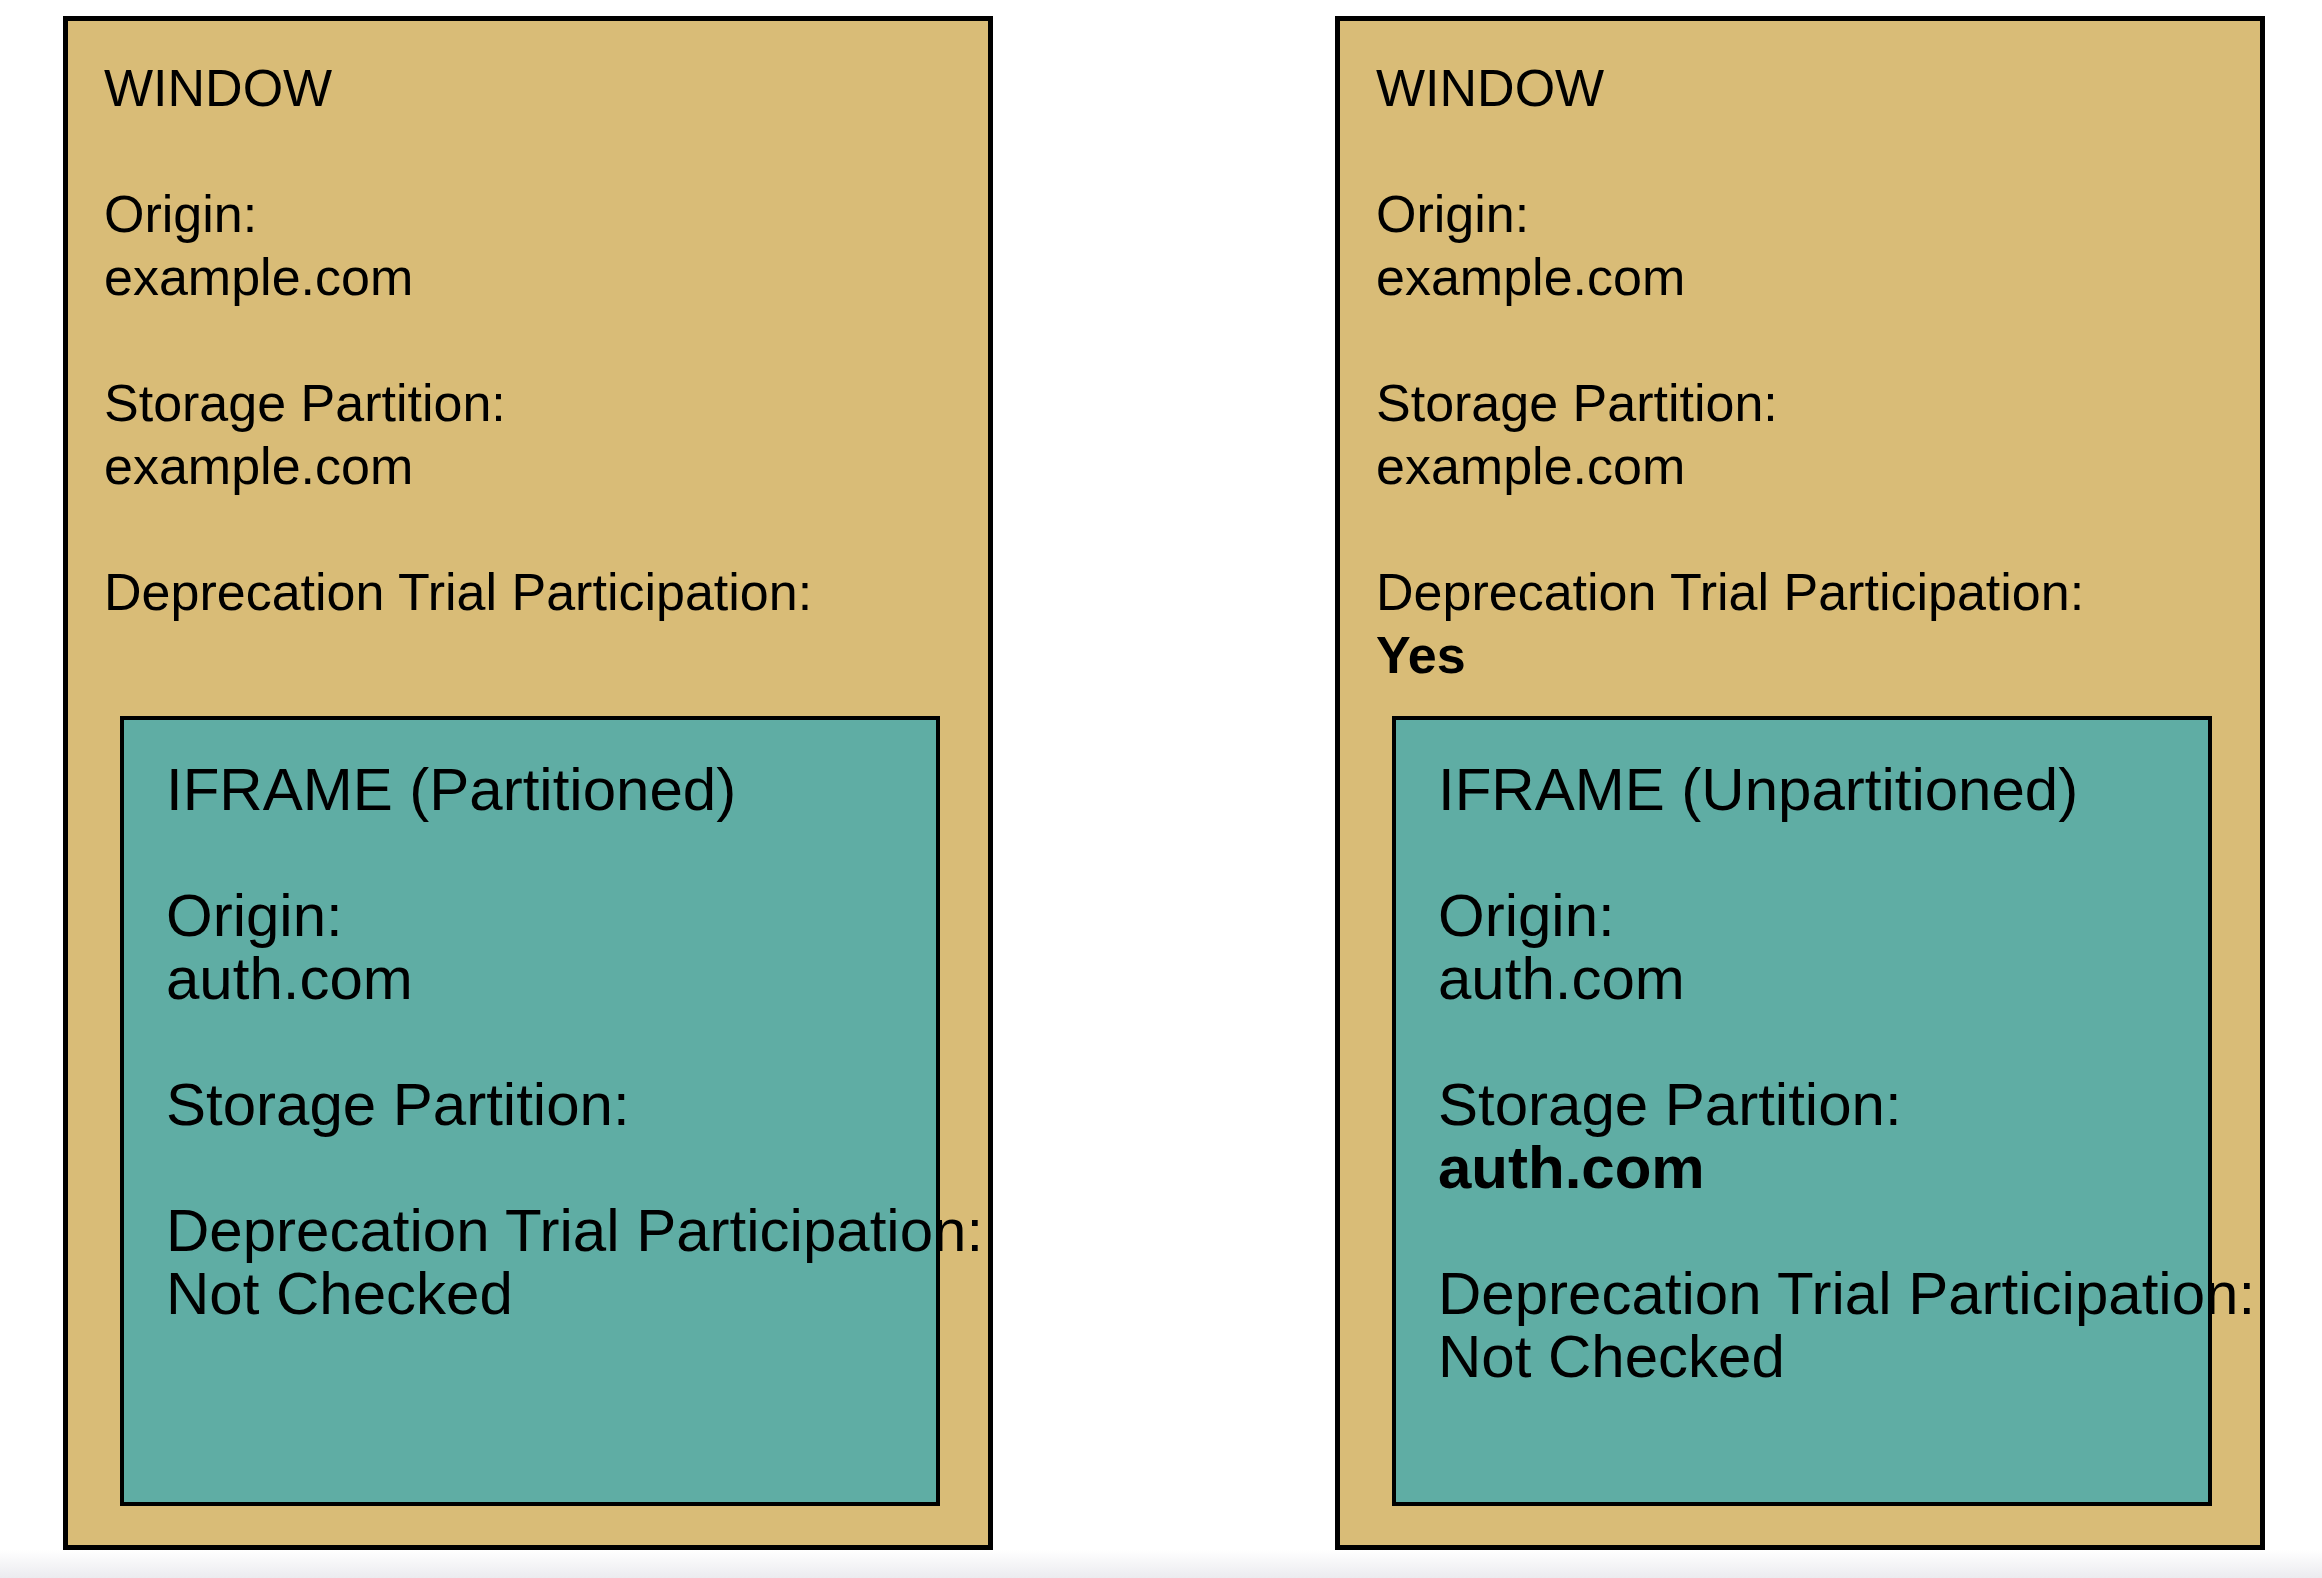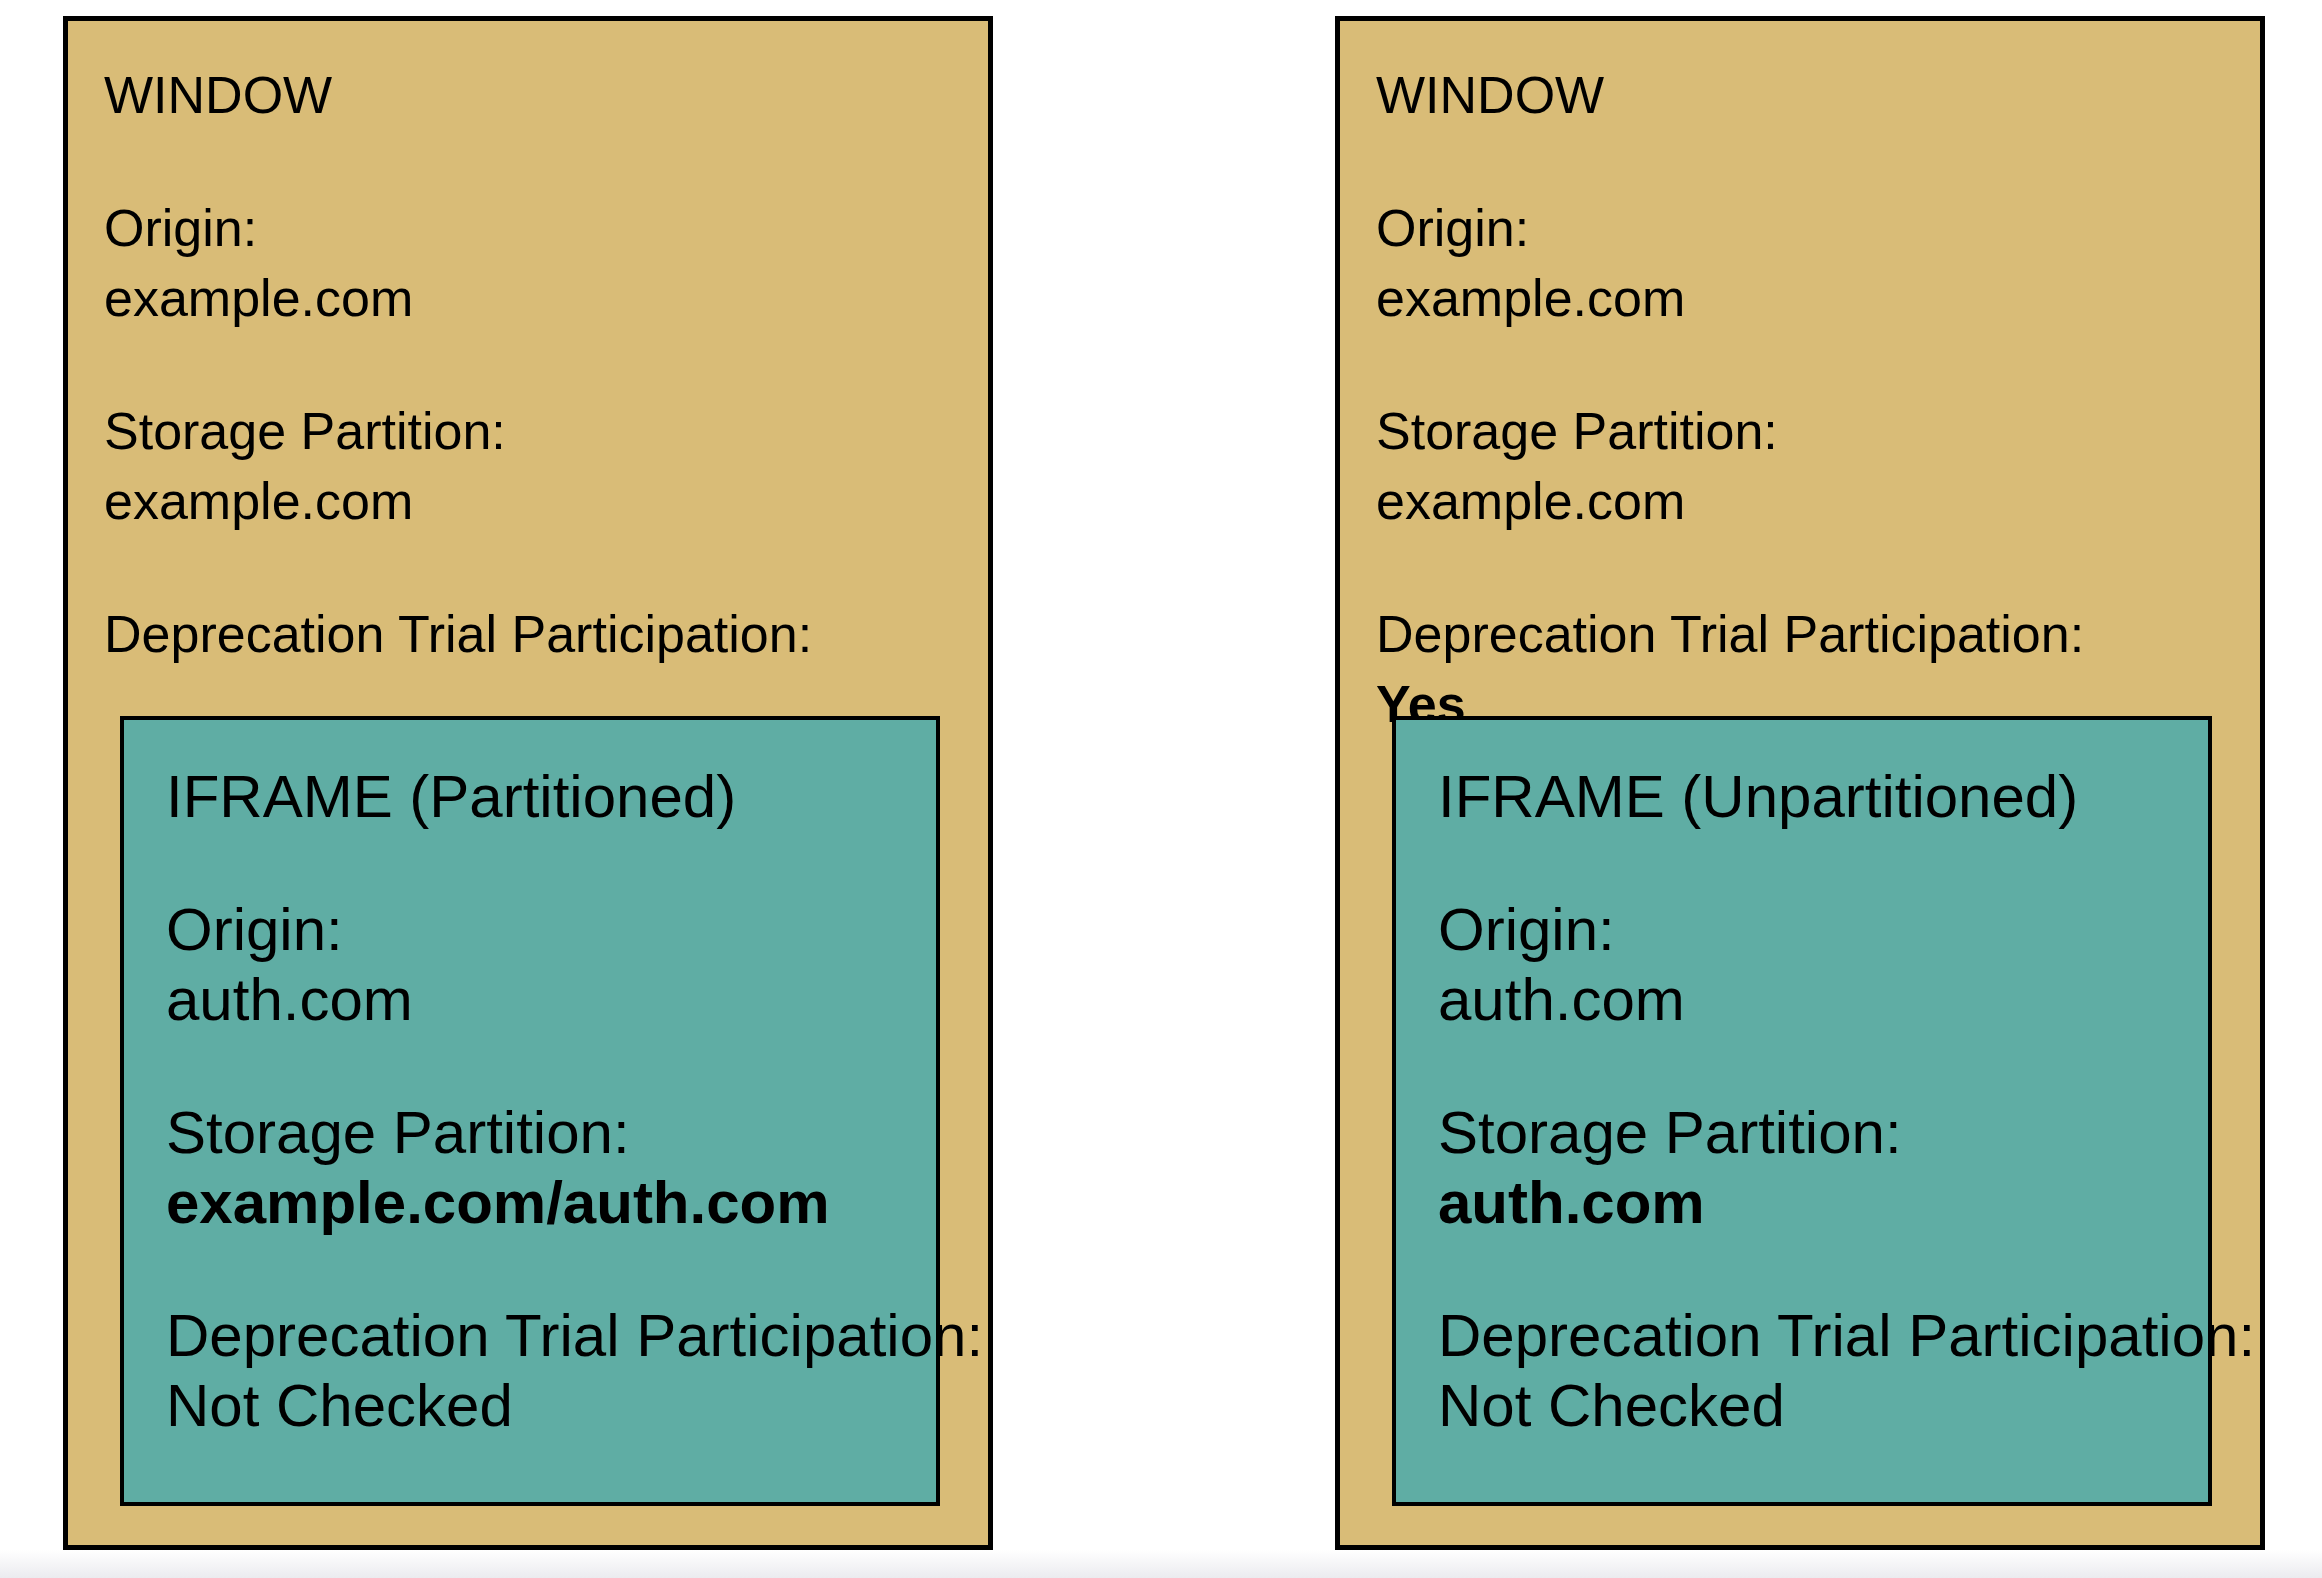--- a/index.html
+++ b/index.html
@@ -31,21 +31,21 @@
 
   .window-text {
     position: absolute;
     left: 36px;
     top: 36px;
     right: 20px;
     color: #000000;
     font-size: 52px;
     line-height: 63px;
   }
-  .line { height: 63px; white-space: nowrap; margin-top: 7px; }
+  .line { height: 63px; white-space: nowrap; }
   .blank { height: 63px; }
   .bold { font-weight: bold; }
 
   .iframe-box {
     position: absolute;
     left: 52px;
     top: 695px;
     width: 820px;
     height: 790px;
     background: #5fada4;
@@ -90,21 +90,20 @@
     </div>
 
     <div class="iframe-box">
       <div class="iframe-text">
         <div class="line">IFRAME (Partitioned)</div>
         <div class="blank"></div>
         <div class="line">Origin:</div>
         <div class="line">auth.com</div>
         <div class="blank"></div>
         <div class="line">Storage Partition:</div>
-        <div class="line bold">example.com/auth.com</div>
         <div class="blank"></div>
         <div class="line">Deprecation Trial Participation:</div>
         <div class="line">Not Checked</div>
       </div>
     </div>
   </div>
 
   <div class="window-box right">
     <div class="window-text">
       <div class="line">WINDOW</div>

